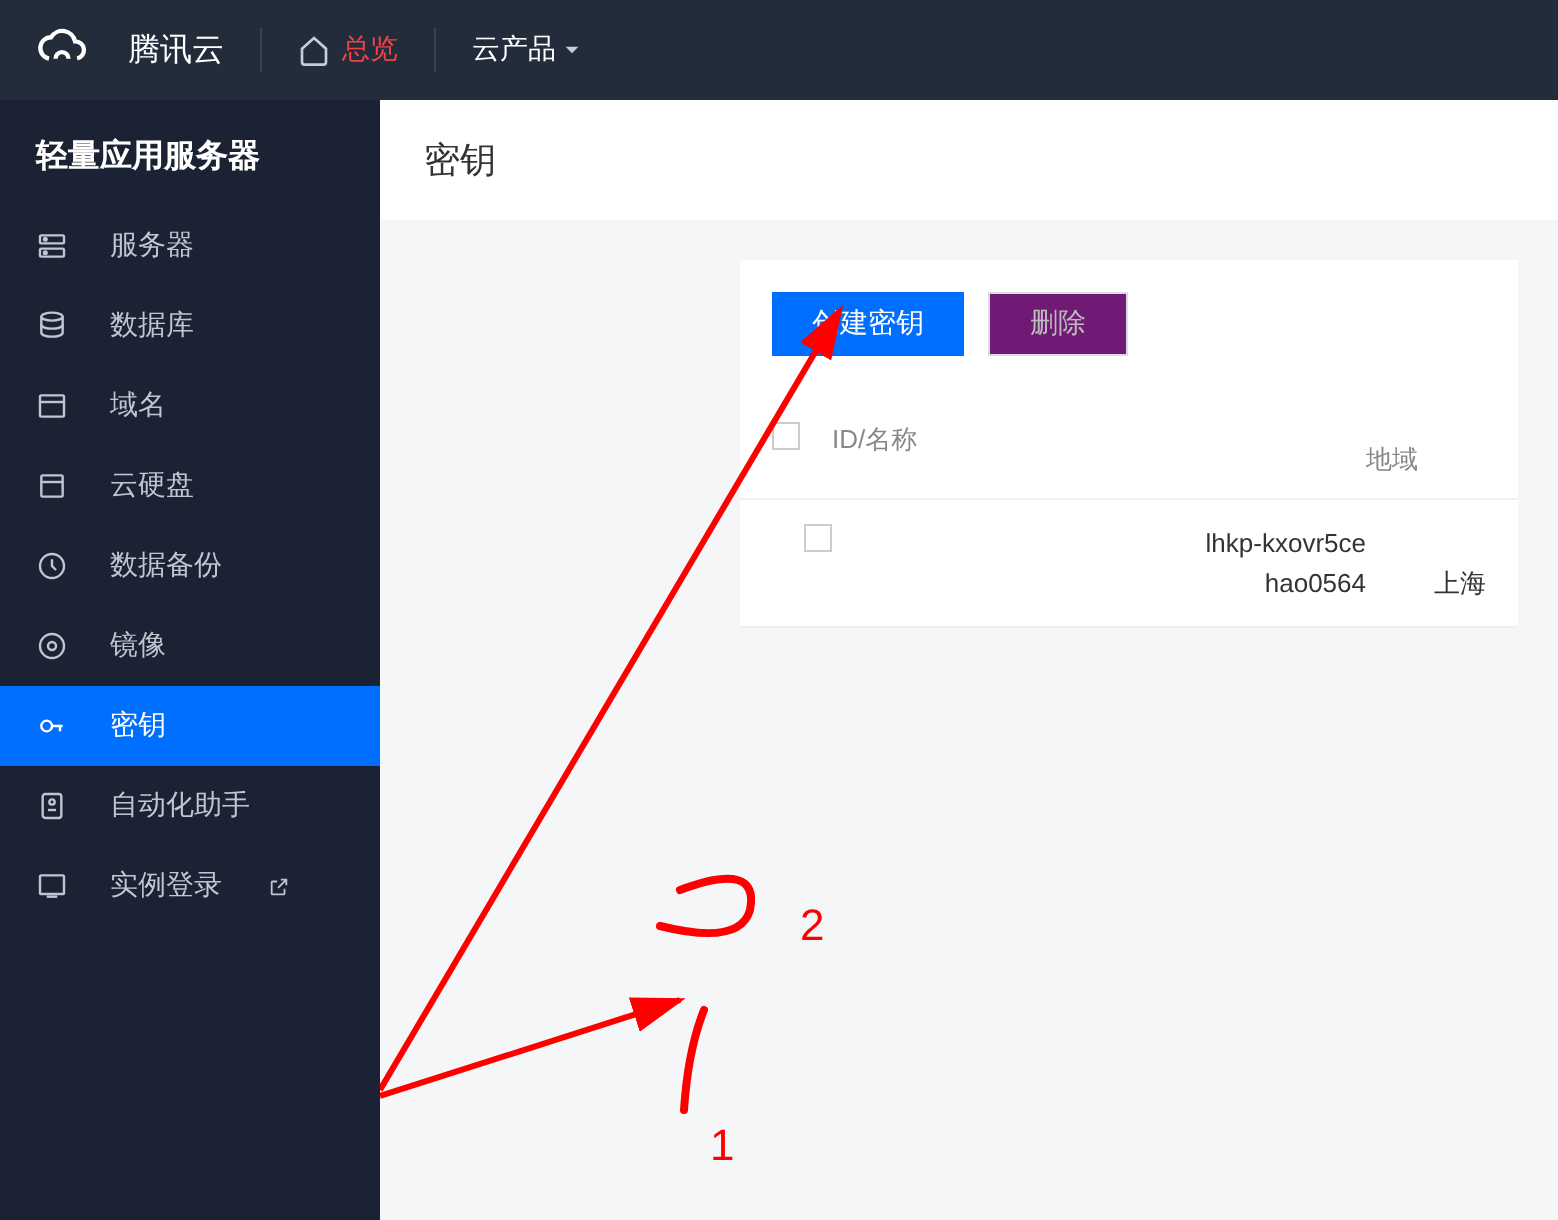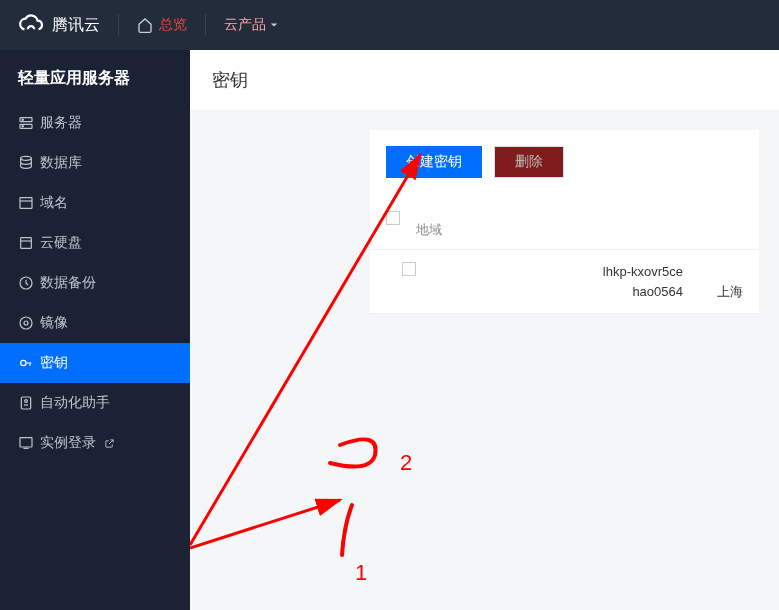--- a/index.html
+++ b/index.html
@@ -1,43 +1,43 @@
 <!DOCTYPE html>
 <html><head>
   <meta charset="utf-8">
   <style>
     * { margin: 0; padding: 0; box-sizing: border-box; }
     body { font-family: -apple-system, "PingFang SC", "Microsoft YaHei", sans-serif; width: 779px; height: 610px; overflow: hidden; background: #fff; }
     
     .topbar { height: 50px; background: #232c3b; display: flex; align-items: center; color: #fff; padding: 0 18px; }
-    .logo { display: flex; align-items: center; gap: 8px; font-size: 16px; font-weight: 500; }
+    .logo { display: flex; align-items: center; gap: 20px; font-size: 16px; font-weight: 500; }
     .logo-icon { width: 26px; height: 26px; }
     .top-divider { width: 1px; height: 22px; background: #3a4354; margin: 0 18px; }
     .top-link { display: flex; align-items: center; gap: 6px; color: #ef4444; font-size: 14px; cursor: pointer; }
     .top-link .home-icon { width: 16px; height: 16px; }
-    .top-products { display: flex; align-items: center; gap: 4px; color: #fca5a5; font-size: 14px; cursor: pointer; }
+    .top-products { display: flex; align-items: center; gap: 4px; color: #ffffff; font-size: 14px; cursor: pointer; }
     .chev { width: 8px; height: 8px; }
     
     .body { display: flex; height: 560px; }
     
     .sidebar { width: 190px; background: #1a2233; color: #c0c5cf; display: flex; flex-direction: column; }
     .sidebar-title { padding: 18px 18px 14px; color: #fff; font-size: 16px; font-weight: 600; }
-    .nav-item { display: flex; align-items: center; gap: 6px; height: 40px; padding: 0 18px; font-size: 14px; cursor: pointer; color: #c0c5cf; }
+    .nav-item { display: flex; align-items: center; gap: 21px; height: 40px; padding: 0 18px; font-size: 14px; cursor: pointer; color: #c0c5cf; }
     .nav-item.active { background: #006eff; color: #fff; }
     .nav-icon { width: 16px; height: 16px; flex-shrink: 0; }
     .ext-icon { width: 11px; height: 11px; margin-left: 2px; }
     
     .main { flex: 1; background: #f5f6f8; position: relative; }
     .page-header { background: #fff; padding: 18px 22px; font-size: 18px; color: #333; font-weight: 500; }
     .content { padding: 20px; }
     .card { background: #fff; margin-left: 160px; min-height: 180px; position: relative; }
     .btn-row { display: flex; gap: 12px; padding: 16px 16px 12px; }
     .btn { height: 32px; padding: 0 20px; font-size: 14px; border: none; cursor: pointer; display: flex; align-items: center; }
     .btn-primary { background: #006eff; color: #fff; }
-    .btn-secondary { background: #7f1d1d; border: 1px solid #d9dde3; color: #bbb; }
+    .btn-secondary { background: #701a75; border: 1px solid #d9dde3; color: #bbb; }
     .table { width: 100%; }
     .thead { display: flex; padding: 10px 16px; color: #888; font-size: 13px; border-bottom: 1px solid #eef0f3; align-items: center; }
     .trow { display: flex; padding: 12px 16px; color: #333; font-size: 13px; border-bottom: 1px solid #eef0f3; align-items: flex-start; text-align: right; }
     .col-check { width: 30px; }
     .col-id { flex: 1; }
     .col-region { width: 60px; margin-top: 21px; }
     .chk { width: 14px; height: 14px; border: 1px solid #ccc; display: inline-block; }
     .id-line { line-height: 1.5; }
     
     .annotation-layer { position: absolute; left: 0; top: 0; width: 100%; height: 100%; pointer-events: none; }
@@ -150,20 +150,21 @@
     <div class="page-header">密钥</div>
     <div class="content">
       <div class="card">
         <div class="btn-row">
           <button class="btn btn-primary">创建密钥</button>
           <button class="btn btn-secondary">删除</button>
         </div>
         <div class="table">
           <div class="thead">
             <div class="col-check"><span class="chk"></span></div>
+            <div class="col-id">ID/名称</div>
             <div class="col-region">地域</div>
           </div>
           <div id="table-body">
               <div class="trow">
     <div class="col-check"><span class="chk"></span></div>
     <div class="col-id">
       <div class="id-line">lhkp-kxovr5ce</div>
       <div class="id-line">hao0564</div>
     </div>
     <div class="col-region">上海</div>

